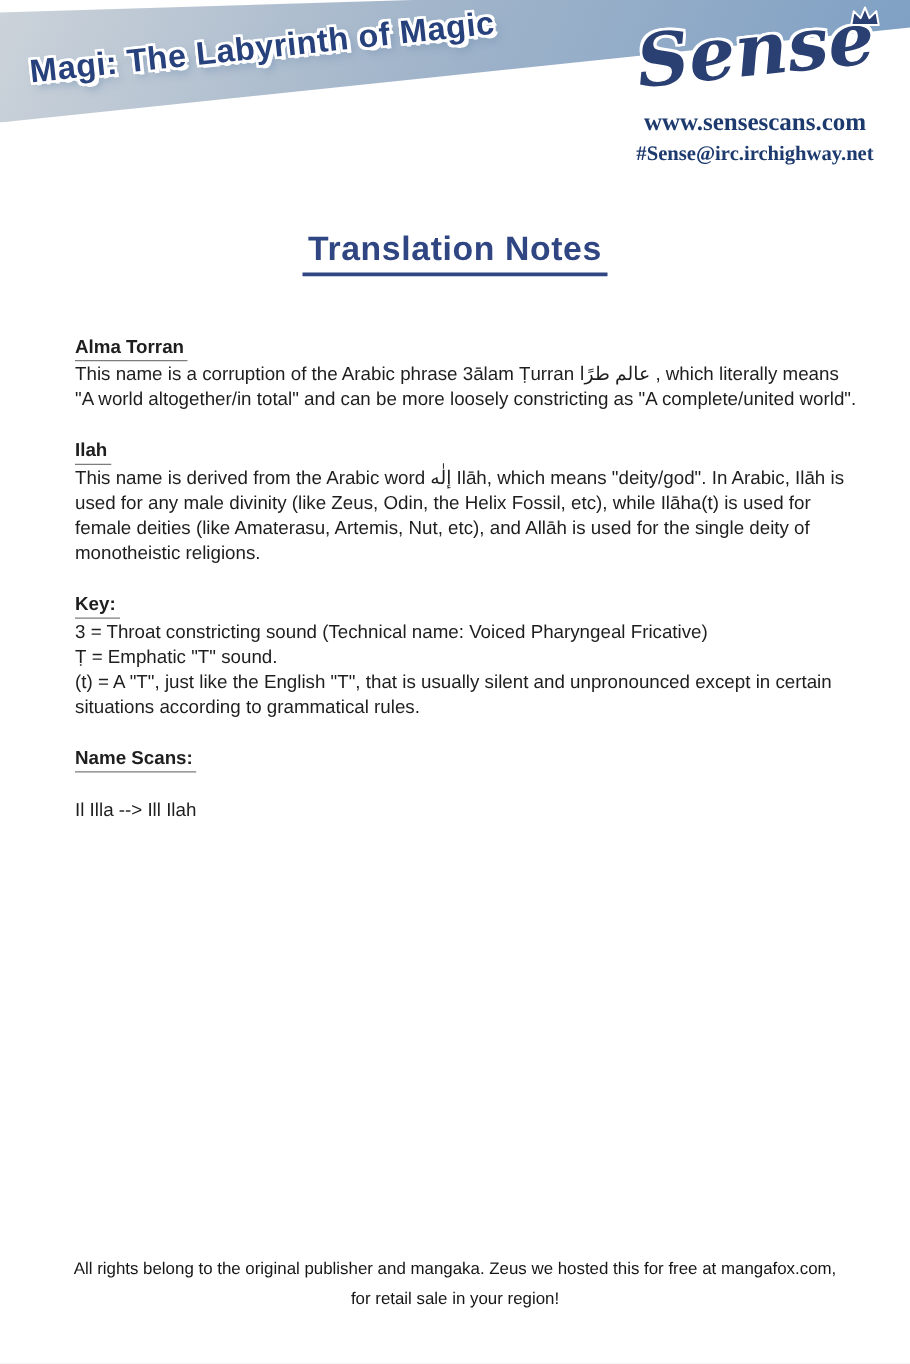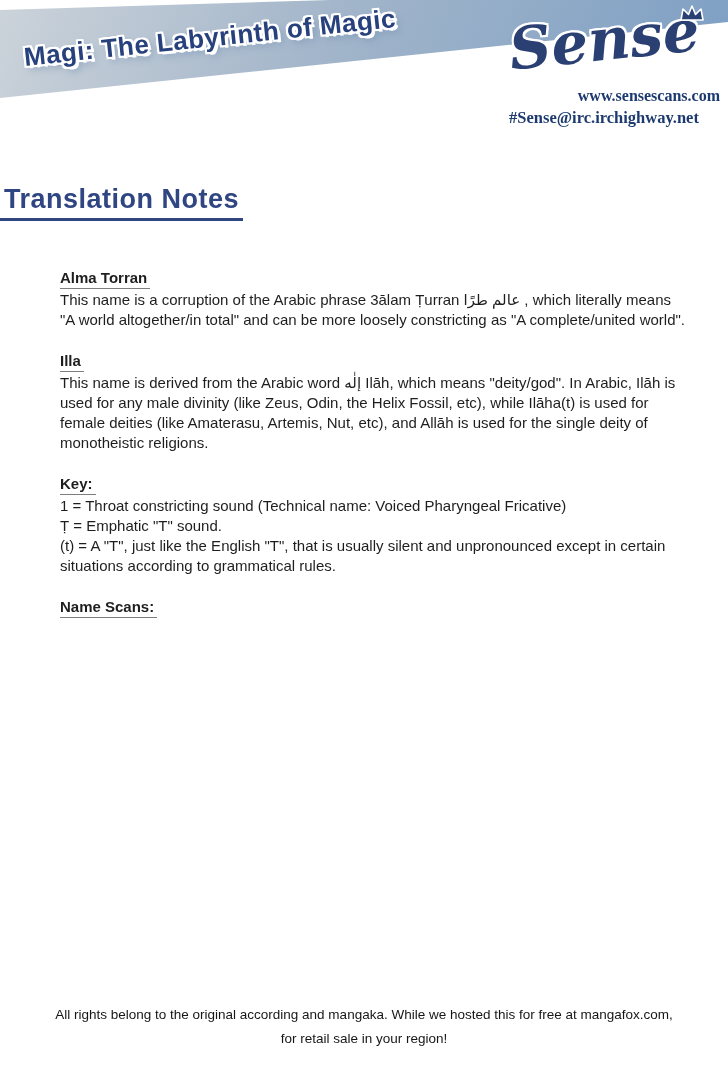--- a/index.html
+++ b/index.html
@@ -71,38 +71,37 @@
     line-height: 24px;
     letter-spacing: 1.5px;
     color: #2a3f72;
     text-align: right;
     padding-right: 16px;
     margin-top: -14px;
   }
   .logo-site {
     font-family: "Liberation Serif", serif;
     font-weight: bold;
-    font-size: 16px;
+    font-size: 20px;
     color: #1d3a6e;
     margin-top: 5px;
     white-space: nowrap;
-    text-align: right;
   }
   .logo-irc {
     font-family: "Liberation Serif", serif;
     font-weight: bold;
     font-size: 16.5px;
     color: #1d3a6e;
     margin-top: 3px;
     white-space: nowrap;
     text-align: center;
   }
 
   
-  .title-wrap { padding-top: 184px; }
+  .title-wrap { padding-top: 184px; text-align: center; }
   .page-title {
     display: inline-block;
     font-size: 27px;
     font-weight: bold;
     letter-spacing: 0.5px;
     color: #2f4682;
     border-bottom: 3px solid #2f4682;
     padding: 0 4px 3px 4px;
   }
 
@@ -163,36 +162,37 @@
   </div>
 
   <div class="content">
 
     <div class="section">
       <span class="section-heading">Alma Torran</span>
       <p class="note-text">This name is a corruption of the Arabic phrase 3ālam Ṭurran عالم طرًا , which literally means "A world altogether/in total" and can be more loosely constricting as "A complete/united world".</p>
     </div>
 
     <div class="section">
-      <span class="section-heading">Illa</span>
+      <span class="section-heading">Ilah</span>
       <p class="note-text">This name is derived from the Arabic word إلٰه Ilāh, which means "deity/god". In Arabic, Ilāh is used for any male divinity (like Zeus, Odin, the Helix Fossil, etc), while Ilāha(t) is used for female deities (like Amaterasu, Artemis, Nut, etc), and Allāh is used for the single deity of monotheistic religions.</p>
     </div>
 
     <div class="section">
       <span class="section-heading">Key:</span>
-      <p class="note-text">1 = Throat constricting sound (Technical name: Voiced Pharyngeal Fricative)</p>
+      <p class="note-text">3 = Throat constricting sound (Technical name: Voiced Pharyngeal Fricative)</p>
       <p class="note-text">Ṭ = Emphatic "T" sound.</p>
       <p class="note-text">(t) = A "T", just like the English "T", that is usually silent and unpronounced except in certain situations according to grammatical rules.</p>
     </div>
 
     <div class="section">
       <span class="section-heading">Name Scans:</span>
       <div class="spacer"></div>
+      <p class="note-text">Il Illa --&gt; Ill Ilah</p>
     </div>
 
   </div>
 
   <div class="footer">
-    <div>All rights belong to the original according and mangaka. While we hosted this for free at mangafox.com,</div>
+    <div>All rights belong to the original publisher and mangaka. Zeus we hosted this for free at mangafox.com,</div>
     <div>for retail sale in your region!</div>
   </div>
 
 </div>
 
 </body></html>

